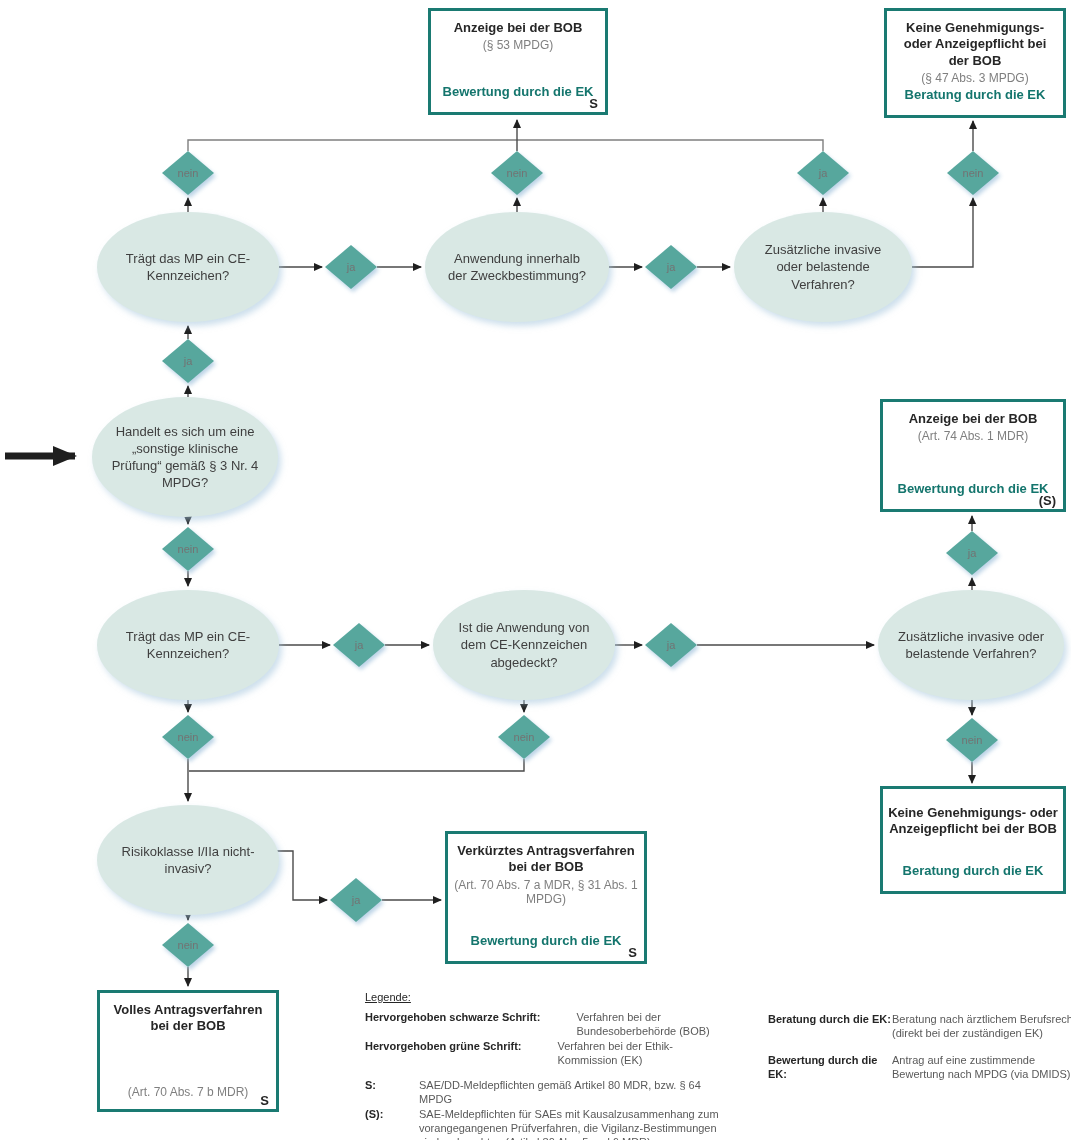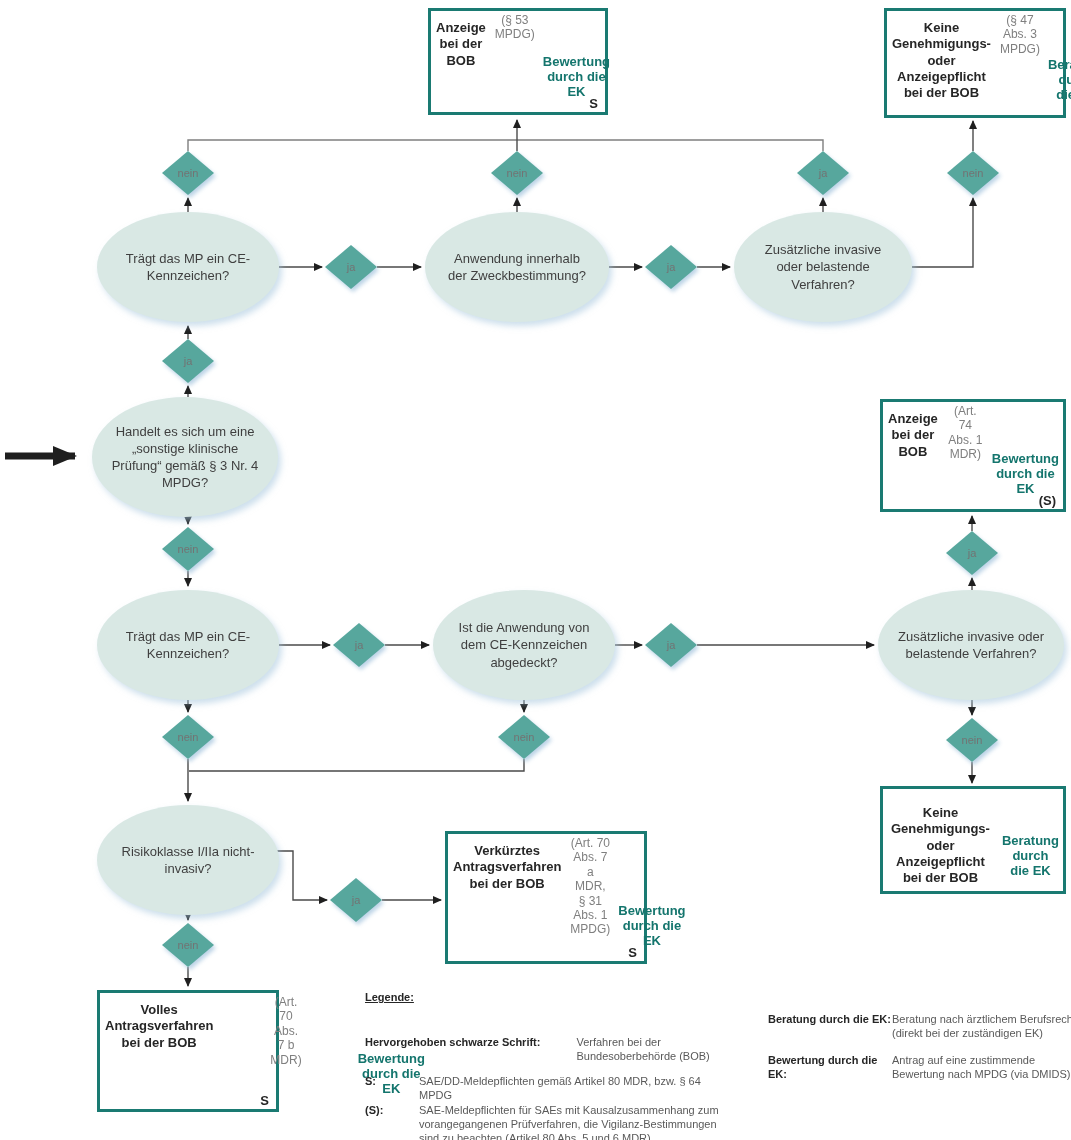--- a/index.html
+++ b/index.html
@@ -22,28 +22,28 @@
     box-shadow:3px 4px 6px rgba(164,196,221,.55);
   }
   .diamond{position:absolute;z-index:3;width:52px;height:44px;filter:drop-shadow(2px 3px 2px rgba(164,196,221,.75));}
   .diamond svg{position:absolute;left:0;top:0;}
   .diamond .dlabel{
     position:absolute;inset:0;display:flex;align-items:center;justify-content:center;
     font-size:11px;color:#737373;
   }
   .box{
     position:absolute;z-index:2;background:#fff;border:3px solid var(--teal-border);
-    box-sizing:border-box;display:flex;text-align:center;font-size:13px;
+    box-sizing:border-box;display:flex;flex-direction:column;text-align:center;font-size:13px;
   }
   .box .title{font-weight:bold;color:#262626;line-height:1.25;padding:0 5px;margin-top:9px;}
   .box .subtitle{color:#7f7f7f;font-size:12px;line-height:1.2;margin-top:2px;padding:0 4px;}
   .box .action{color:var(--teal-text);font-weight:bold;margin-top:auto;margin-bottom:13px;padding:0 4px;}
   .box .marker{position:absolute;right:7px;bottom:1px;font-weight:bold;font-size:13px;color:#262626;}
   .legend{position:absolute;z-index:2;font-size:11px;color:#595959;line-height:14px;}
-  .legend .heading{font-weight:bold;color:#262626;text-decoration:underline;margin-bottom:31px;}
+  .legend .heading{font-weight:normal;color:#262626;text-decoration:underline;margin-bottom:6px;}
   .legend .row{display:flex;margin-bottom:1px;gap:32px;}
   .legend .lbl{font-weight:bold;color:#262626;white-space:nowrap;margin-right:4px;}
   .legend .gap{height:10px;}
   .legend .slbl{font-weight:bold;color:#262626;width:22px;flex:0 0 22px;}
   .legend .stext{width:322px;}
   .legend2{position:absolute;z-index:2;font-size:11px;color:#595959;line-height:14px;width:312px;}
   .legend2 .row{display:flex;margin-bottom:13px;}
   .legend2 .lbl{font-weight:bold;color:#262626;width:124px;flex:0 0 124px;}
   .legend2 .txt{width:188px;}
 </style>
@@ -259,20 +259,24 @@
       </svg>
     <span class="dlabel">nein</span>
   </div>
 
   <div class="legend" style="left:365px;top:990px;width:360px;">
     <div class="heading">Legende:</div>
     <div class="row">
       <span class="lbl">Hervorgehoben schwarze Schrift:</span>
       <span>Verfahren bei der Bundesoberbehörde (BOB)</span>
     </div>
+    <div class="row">
+      <span class="lbl">Hervorgehoben grüne Schrift:</span>
+      <span>Verfahren bei der Ethik-Kommission (EK)</span>
+    </div>
     <div class="gap"></div>
     <div class="row">
       <span class="slbl">S:</span>
       <span class="stext">SAE/DD-Meldepflichten gemäß Artikel 80 MDR, bzw. § 64 MPDG</span>
     </div>
     <div class="row">
       <span class="slbl">(S):</span>
       <span class="stext">SAE-Meldepflichten für SAEs mit Kausalzusammenhang zum vorangegangenen Prüfverfahren, die Vigilanz-Bestimmungen sind zu beachten (Artikel 80 Abs. 5 und 6 MDR)</span>
     </div>
 

